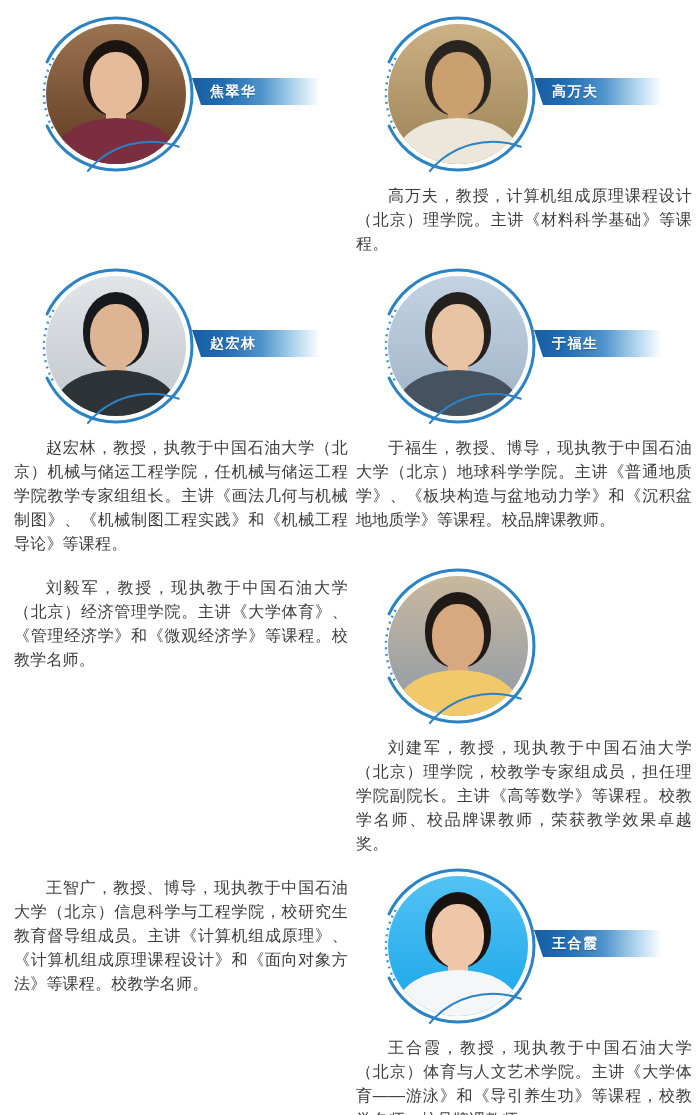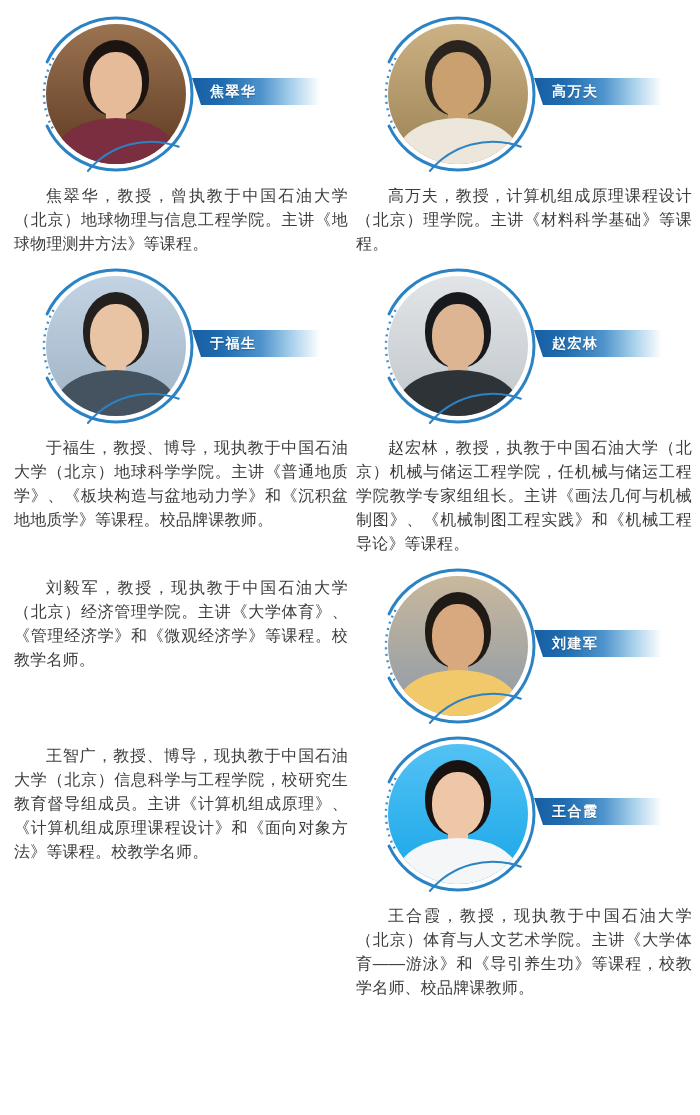--- a/index.html
+++ b/index.html
@@ -66,21 +66,20 @@
 
         <path d="M 53.9 159.0 A 82 82 0 0 1 144.8 134.7" fill="none" stroke="#2c83c3" stroke-width="2" stroke-linecap="round"></path>
 
         <path d="M 19.6 46.0 A 72 72 0 0 0 20.9 120.2" fill="none" stroke="#3c8fd0" stroke-width="2.4" stroke-dasharray="2 4.5"></path>
       </svg>
       <div class="badge">
         <div class="badge-bg"></div>
         <span class="badge-name">焦翠华</span>
       </div>
     </div>
-    <p class="bio">焦翠华，教授，曾执教于中国石油大学（北京）地球物理与信息工程学院。主讲《地球物理测井方法》等课程。</p>
   </div>
 
   <div class="card">
     <div class="photo-wrap">
       <div class="photo" style="--bg1: #cbb183; --bg2: #9b8254; --hair: #2a2420; --skin: #caa06e; --cloth: #ece7da;">
         <div class="hair"></div>
         <div class="face"></div>
         <div class="neck"></div>
         <div class="torso"></div>
       </div>
@@ -95,20 +94,44 @@
       <div class="badge">
         <div class="badge-bg"></div>
         <span class="badge-name">高万夫</span>
       </div>
     </div>
     <p class="bio">高万夫，教授，计算机组成原理课程设计（北京）理学院。主讲《材料科学基础》等课程。</p>
   </div>
 
   <div class="card">
     <div class="photo-wrap">
+      <div class="photo" style="--bg1: #e2e5e8; --bg2: #c0c6cb; --hair: #17191c; --skin: #ddb592; --cloth: #2e3338;">
+        <div class="hair"></div>
+        <div class="face"></div>
+        <div class="neck"></div>
+        <div class="torso"></div>
+      </div>
+      <svg class="ring-svg" viewBox="0 0 164 164" aria-hidden="true">
+
+        <path d="M 13.1 49.9 A 76 76 0 1 1 13.1 114.1" fill="none" stroke="#2c83c3" stroke-width="3" stroke-linecap="round"></path>
+
+        <path d="M 53.9 159.0 A 82 82 0 0 1 144.8 134.7" fill="none" stroke="#2c83c3" stroke-width="2" stroke-linecap="round"></path>
+
+        <path d="M 19.6 46.0 A 72 72 0 0 0 20.9 120.2" fill="none" stroke="#3c8fd0" stroke-width="2.4" stroke-dasharray="2 4.5"></path>
+      </svg>
+      <div class="badge">
+        <div class="badge-bg"></div>
+        <span class="badge-name">赵宏林</span>
+      </div>
+    </div>
+    <p class="bio">赵宏林，教授，执教于中国石油大学（北京）机械与储运工程学院，任机械与储运工程学院教学专家组组长。主讲《画法几何与机械制图》、《机械制图工程实践》和《机械工程导论》等课程。</p>
+  </div>
+
+  <div class="card">
+    <div class="photo-wrap">
       <div class="photo" style="--bg1: #c3d3e3; --bg2: #9fb3c6; --hair: #23201e; --skin: #e8c4a4; --cloth: #45525f;">
         <div class="hair"></div>
         <div class="face"></div>
         <div class="neck"></div>
         <div class="torso"></div>
       </div>
       <svg class="ring-svg" viewBox="0 0 164 164" aria-hidden="true">
 
         <path d="M 13.1 49.9 A 76 76 0 1 1 13.1 114.1" fill="none" stroke="#2c83c3" stroke-width="3" stroke-linecap="round"></path>
 
@@ -118,68 +141,41 @@
       </svg>
       <div class="badge">
         <div class="badge-bg"></div>
         <span class="badge-name">于福生</span>
       </div>
     </div>
     <p class="bio">于福生，教授、博导，现执教于中国石油大学（北京）地球科学学院。主讲《普通地质学》、《板块构造与盆地动力学》和《沉积盆地地质学》等课程。校品牌课教师。</p>
   </div>
 
   <div class="card">
-    <div class="photo-wrap">
-      <div class="photo" style="--bg1: #e2e5e8; --bg2: #c0c6cb; --hair: #17191c; --skin: #ddb592; --cloth: #2e3338;">
-        <div class="hair"></div>
-        <div class="face"></div>
-        <div class="neck"></div>
-        <div class="torso"></div>
-      </div>
-      <svg class="ring-svg" viewBox="0 0 164 164" aria-hidden="true">
-
-        <path d="M 13.1 49.9 A 76 76 0 1 1 13.1 114.1" fill="none" stroke="#2c83c3" stroke-width="3" stroke-linecap="round"></path>
-
-        <path d="M 53.9 159.0 A 82 82 0 0 1 144.8 134.7" fill="none" stroke="#2c83c3" stroke-width="2" stroke-linecap="round"></path>
-
-        <path d="M 19.6 46.0 A 72 72 0 0 0 20.9 120.2" fill="none" stroke="#3c8fd0" stroke-width="2.4" stroke-dasharray="2 4.5"></path>
-      </svg>
-      <div class="badge">
-        <div class="badge-bg"></div>
-        <span class="badge-name">赵宏林</span>
-      </div>
-    </div>
-    <p class="bio">赵宏林，教授，执教于中国石油大学（北京）机械与储运工程学院，任机械与储运工程学院教学专家组组长。主讲《画法几何与机械制图》、《机械制图工程实践》和《机械工程导论》等课程。</p>
-  </div>
-
-  <div class="card">
     <p class="bio">刘毅军，教授，现执教于中国石油大学（北京）经济管理学院。主讲《大学体育》、《管理经济学》和《微观经济学》等课程。校教学名师。</p>
   </div>
 
   <div class="card">
     <div class="photo-wrap">
       <div class="photo" style="--bg1: #c9b89d; --bg2: #8d9aa8; --hair: #201a16; --skin: #d8a87e; --cloth: #f2c96a;">
         <div class="hair"></div>
         <div class="face"></div>
         <div class="neck"></div>
         <div class="torso"></div>
       </div>
       <svg class="ring-svg" viewBox="0 0 164 164" aria-hidden="true">
 
         <path d="M 13.1 49.9 A 76 76 0 1 1 13.1 114.1" fill="none" stroke="#2c83c3" stroke-width="3" stroke-linecap="round"></path>
 
         <path d="M 53.9 159.0 A 82 82 0 0 1 144.8 134.7" fill="none" stroke="#2c83c3" stroke-width="2" stroke-linecap="round"></path>
 
         <path d="M 19.6 46.0 A 72 72 0 0 0 20.9 120.2" fill="none" stroke="#3c8fd0" stroke-width="2.4" stroke-dasharray="2 4.5"></path>
       </svg>
-      <div class="badge">
-        <div class="badge-bg"></div>
-        <span class="badge-name">刘建军</span>
-      </div>
-    </div>
+    </div>
+    <p class="bio">刘建军，教授，现执教于中国石油大学（北京）理学院，校教学专家组成员，担任理学院副院长。主讲《高等数学》等课程。校教学名师、校品牌课教师，荣获教学效果卓越奖。</p>
   </div>
 
   <div class="card">
     <p class="bio">王智广，教授、博导，现执教于中国石油大学（北京）信息科学与工程学院，校研究生教育督导组成员。主讲《计算机组成原理》、《计算机组成原理课程设计》和《面向对象方法》等课程。校教学名师。</p>
   </div>
 
   <div class="card">
     <div class="photo-wrap">
       <div class="photo" style="--bg1: #53c2f4; --bg2: #18a6e8; --hair: #181210; --skin: #eec6a8; --cloth: #f4f6f8;">
         <div class="hair"></div>

